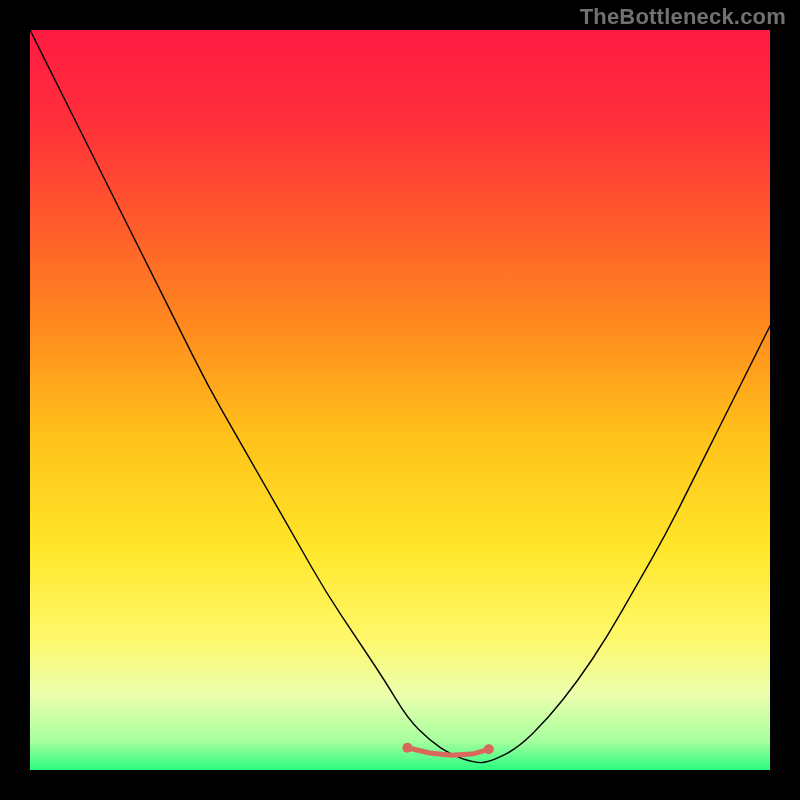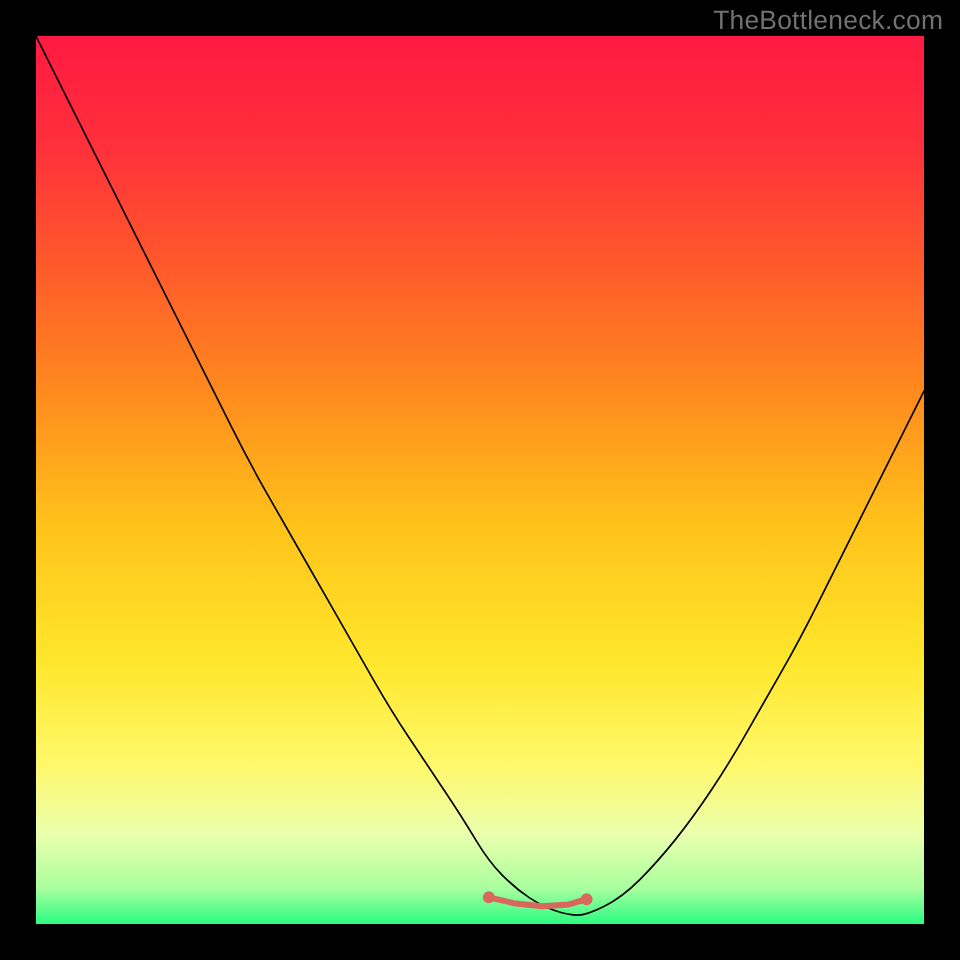--- a/index.html
+++ b/index.html
@@ -28,21 +28,21 @@
   .plot-svg {
     width: 740px;
     height: 740px;
     display: block;
   }
   .watermark {
     position: absolute;
     top: 4px;
     right: 14px;
     font-size: 22px;
-    font-weight: 400;
+    font-weight: 700;
     color: #72716f;
     letter-spacing: 0.2px;
     user-select: none;
   }
 </style>
 </head>
 <body>
 
 <div class="frame">
 

